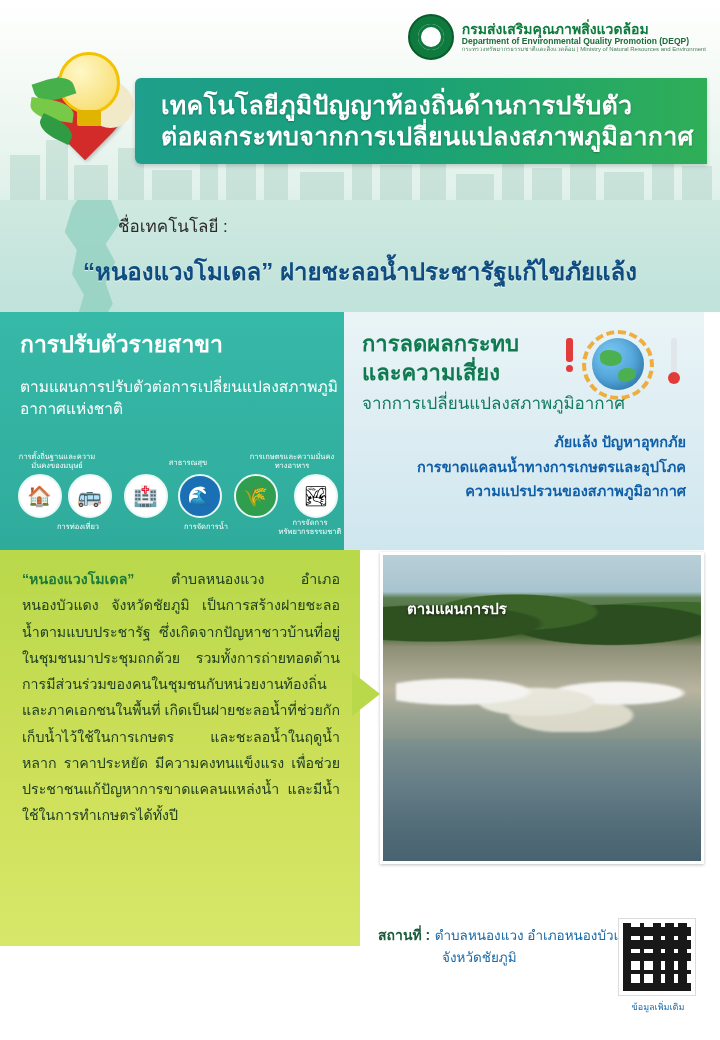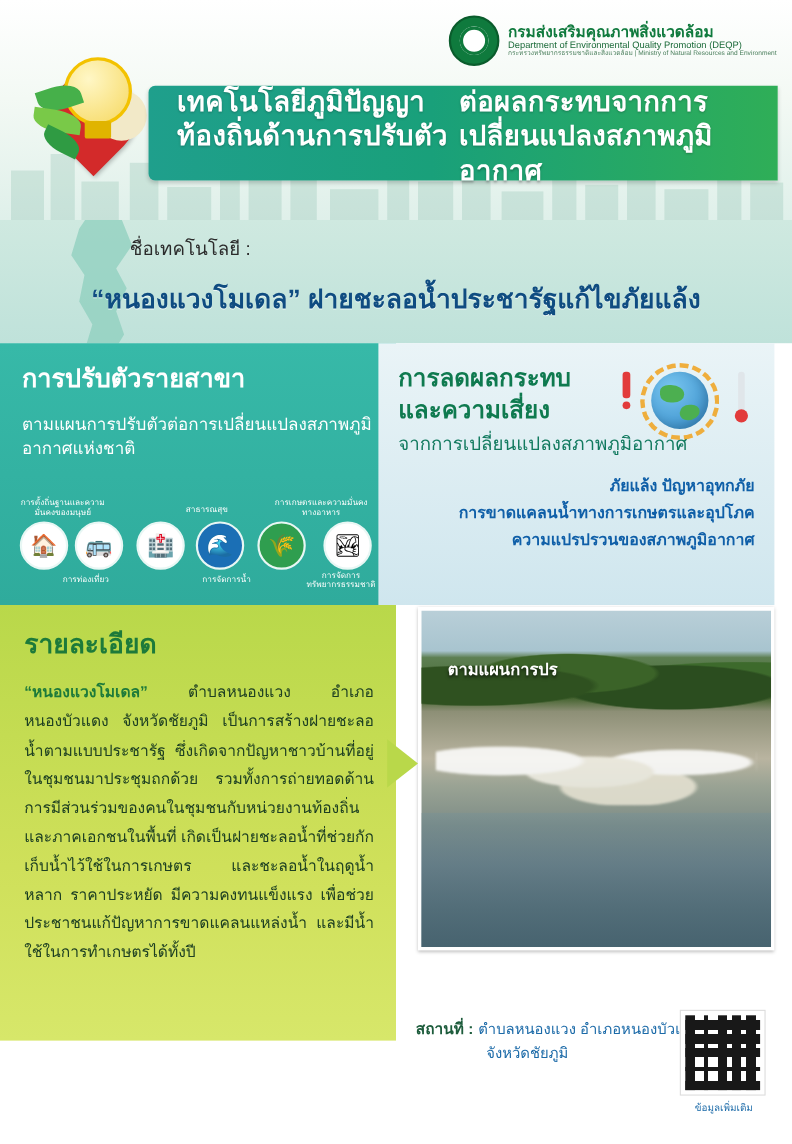--- a/index.html
+++ b/index.html
@@ -37,29 +37,29 @@
   }
   .logo-mark::after {
     content: ""; position: absolute; left: 50%; top: 50%;
     transform: translate(-50%,-50%);
     width: 26px; height: 26px; border-radius: 50%;
     background: #ffffff;
     box-shadow: inset 0 0 0 3px #0f7a3d;
   }
   .logo-text { line-height: 1.15; }
   .logo-text .l1 { font-size: 14px; color: #0f7a3d; font-weight: bold; }
-  .logo-text .l2 { font-size: 8.5px; color: #1c6b3a; font-weight: normal; }
+  .logo-text .l2 { font-size: 8.5px; color: #1c6b3a; font-weight: bold; }
   .logo-text .l3 { font-size: 6px; color: #4a7f5c; }
 
   
   .title-ribbon {
     position: absolute; left: 135px; top: 78px; width: 572px; height: 86px;
     background: linear-gradient(90deg,#1f9f8c 0%, #19a07a 45%, #2fae57 100%);
     border-radius: 6px 0 0 6px;
-    display: flex; flex-direction: row; justify-content: center;
+    display: flex; flex-direction: column; justify-content: center;
     padding-left: 26px;
     box-shadow: 0 2px 4px rgba(0,0,0,.18);
   }
   .title-ribbon .t1, .title-ribbon .t2 {
     color: #ffffff; font-size: 25px; font-weight: bold; line-height: 1.25;
     letter-spacing: .3px;
     text-shadow: 0 1px 2px rgba(0,0,0,.25);
   }
 
   
@@ -406,21 +406,20 @@
     </div>
 
     <ul>
       <li>ภัยแล้ง ปัญหาอุทกภัย</li>
       <li>การขาดแคลนน้ำทางการเกษตรและอุปโภค</li>
       <li>ความแปรปรวนของสภาพภูมิอากาศ</li>
     </ul>
   </div>
 
   <div class="details">
-    <h3>รายละเอียด</h3>
     <p>
       <span class="hl">“หนองแวงโมเดล”</span><span> ตำบลหนองแวง อำเภอหนองบัวแดง จังหวัดชัยภูมิ เป็นการสร้างฝายชะลอน้ำตามแบบประชารัฐ ซึ่งเกิดจากปัญหาชาวบ้านที่อยู่ในชุมชนมาประชุมถกด้วย รวมทั้งการถ่ายทอดด้านการมีส่วนร่วมของคนในชุมชนกับหน่วยงานท้องถิ่นและภาคเอกชนในพื้นที่ เกิดเป็นฝายชะลอน้ำที่ช่วยกักเก็บน้ำไว้ใช้ในการเกษตร และชะลอน้ำในฤดูน้ำหลาก ราคาประหยัด มีความคงทนแข็งแรง เพื่อช่วยประชาชนแก้ปัญหาการขาดแคลนแหล่งน้ำ และมีน้ำใช้ในการทำเกษตรได้ทั้งปี</span>
     </p>
   </div>
   <div class="arrow-right"></div>
 
   <div class="photo">
     <div class="trees"></div>
     <div class="foam"></div>
     <div class="water"></div>

